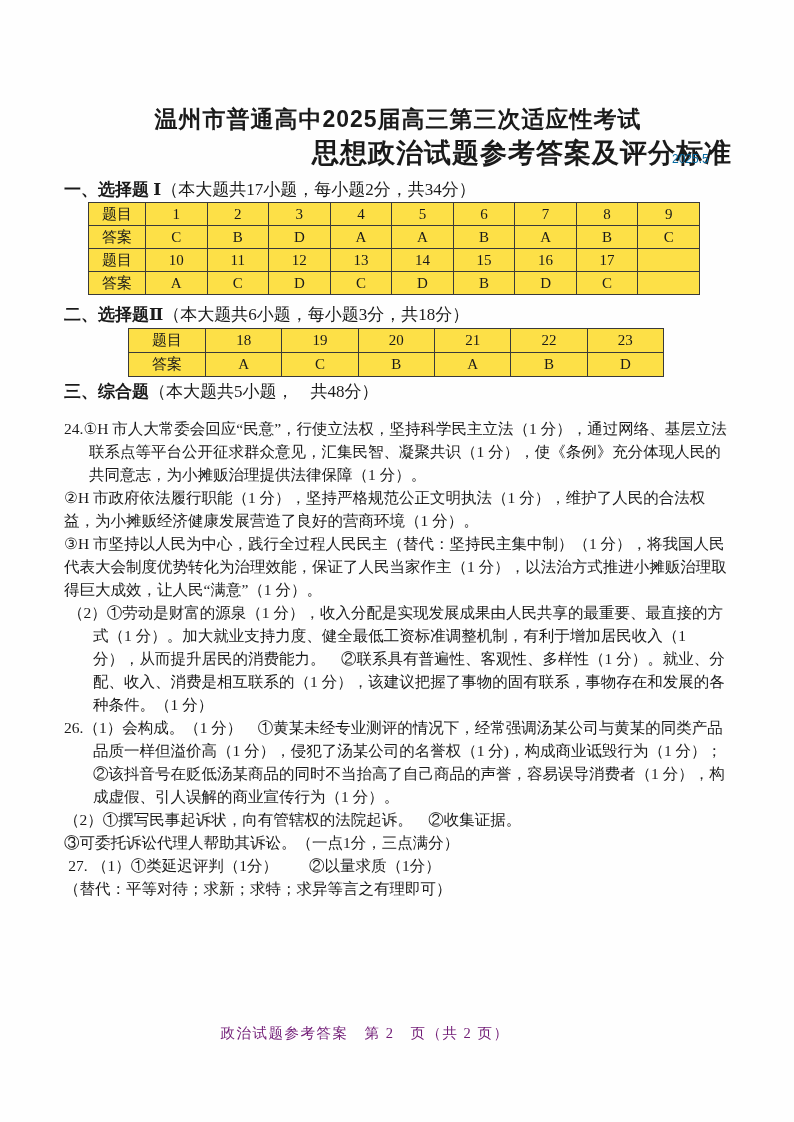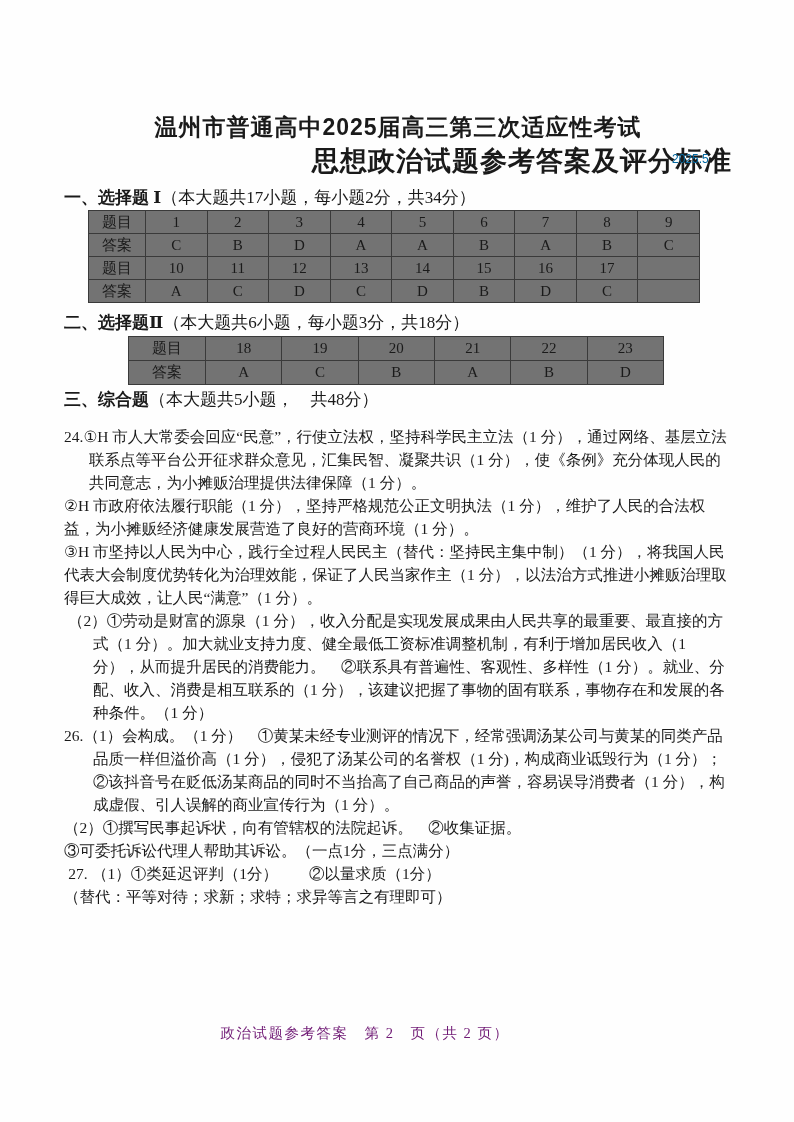--- a/index.html
+++ b/index.html
@@ -6,21 +6,21 @@
   .page {
     position:relative;
     width:794px; height:1122px;
     margin:0 auto;
     background:#fefefe;
     color:#1a1a1a;
     font-family:"Liberation Serif","DejaVu Serif",serif;
     overflow:hidden;
     box-sizing:border-box;
   }
-  .content { box-sizing:border-box; width:794px; padding:8px 62px 0 64px; }
+  .content { box-sizing:border-box; width:794px; padding:0 62px 0 64px; }
 
   .title1 {
     margin:0; padding-top:103px;
     text-align:center;
     font-family:"Liberation Sans","DejaVu Sans",sans-serif;
     font-weight:700; font-size:23px; line-height:32px;
     letter-spacing:1px;
   }
   .title2 {
     margin:0; text-align:right;
@@ -33,21 +33,21 @@
     font-family:"Liberation Sans","DejaVu Sans",sans-serif;
     font-size:12px; color:#0369a1;
   }
 
   .sec-heading { font-size:17px; line-height:21px; margin:8px 0 0 0; }
   .sec-heading .sec-label { font-weight:700; }
   .sec-heading .sec-note  { font-weight:400; }
   .sec-heading.s2 { margin-top:9px; }
   .sec-heading.s3 { margin-top:4px; }
 
-  table.ans { border-collapse:collapse; table-layout:fixed; background:#737373; }
+  table.ans { border-collapse:collapse; table-layout:fixed; background:#fde047; }
   table.ans td {
     border:1px solid #3a3a3a;
     text-align:center; vertical-align:middle;
     font-size:15px; padding:0; overflow:hidden;
   }
   table.t1 { width:612px; margin:2px 0 0 24px; }
   table.t1 td { height:22px; }
   table.t2 { width:536px; margin:3px 0 0 64px; }
   table.t2 td { height:23px; }
 

